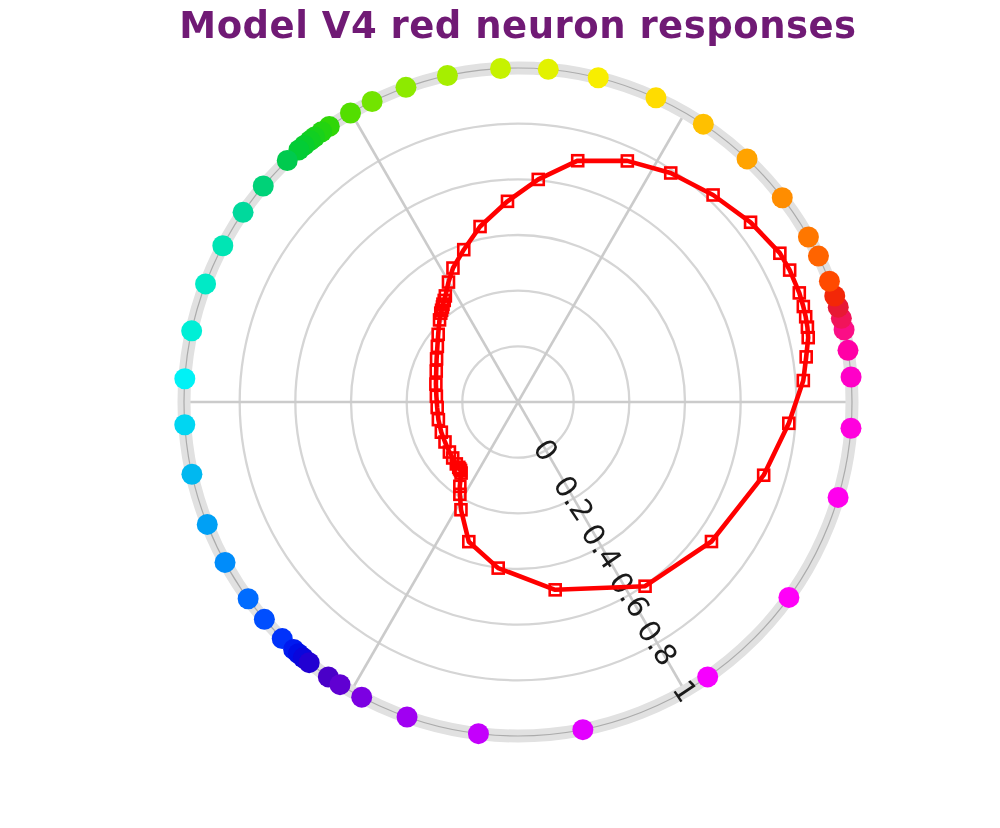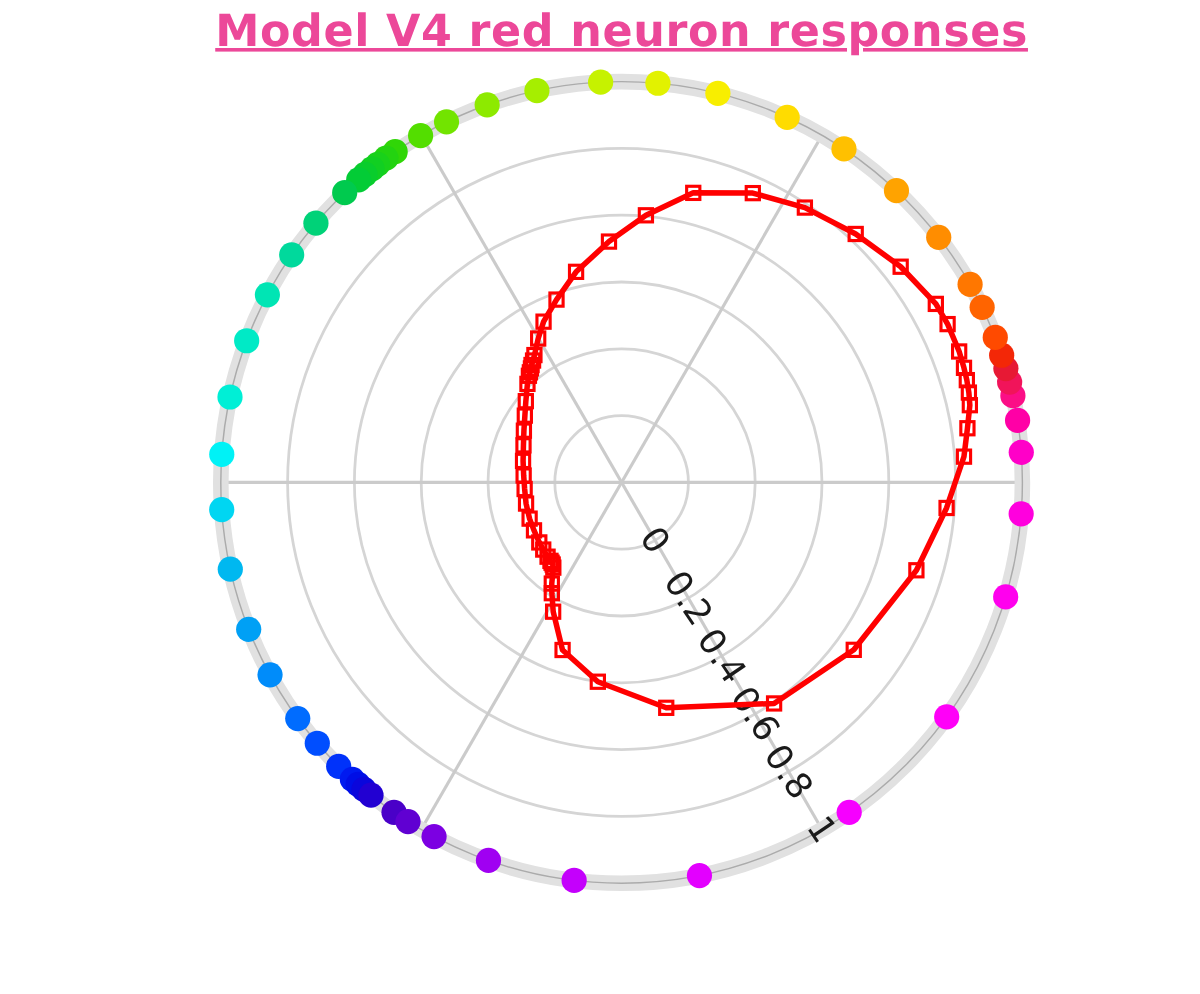--- a/index.html
+++ b/index.html
@@ -1,18 +1,18 @@
 <!DOCTYPE html>
 <html><head>
 <meta charset="utf-8">
 <style>
   html,body{margin:0;padding:0;background:#ffffff;width:1000px;height:828px;overflow:hidden;}
   #stage{position:relative;width:1000px;height:828px;font-family:"DejaVu Sans","Liberation Sans",sans-serif;}
   #chart-title{position:absolute;top:4px;left:518px;transform:translateX(-50%);white-space:nowrap;
-    font-size:37px;font-weight:bold;color:#ec4899;letter-spacing:0.5px;text-decoration:underline;}
+    font-size:37px;font-weight:bold;color:#701a75;letter-spacing:0.5px;}
   svg{position:absolute;top:0;left:0;}
 </style>
 </head>
 <body>
 
 <div id="stage">
   <svg id="chart-svg" width="1000" height="828" viewBox="0 0 1000 828">
       <circle cx="518" cy="402" r="55.66666666666667" fill="none" stroke="#D5D5D5" stroke-width="2.3"></circle>
       <circle cx="518" cy="402" r="111.33333333333334" fill="none" stroke="#D5D5D5" stroke-width="2.3"></circle>
       <circle cx="518" cy="402" r="167.00000000000003" fill="none" stroke="#D5D5D5" stroke-width="2.3"></circle>

